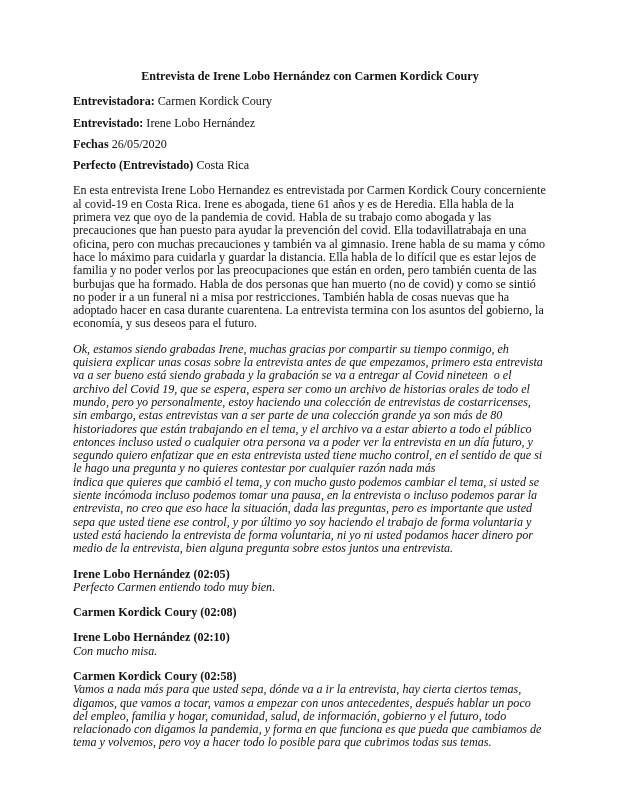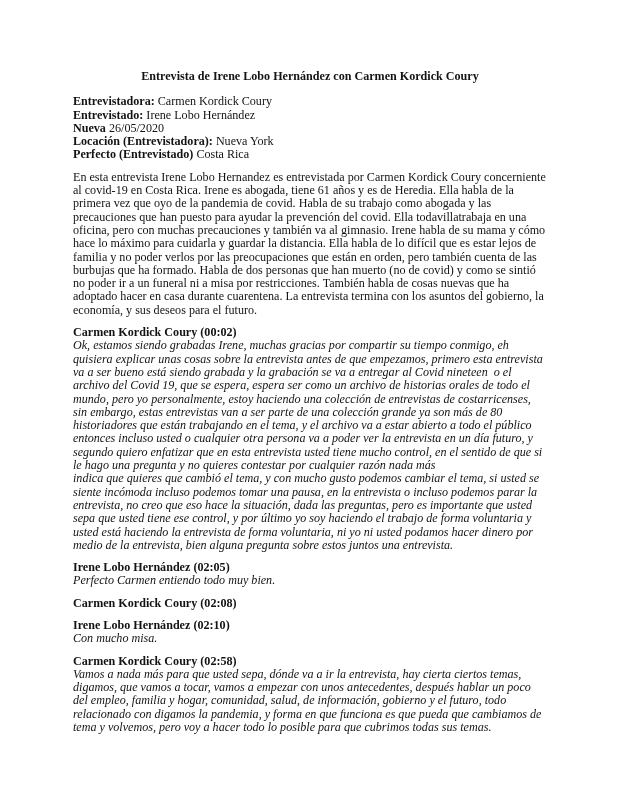--- a/index.html
+++ b/index.html
@@ -15,46 +15,44 @@
     line-height: 13.3px;
     color: #131313;
     overflow: hidden;
   }
   .doc-title {
     text-align: center;
     font-weight: bold;
     margin: 0 0 12px 0;
   }
   .meta-block { margin: 0 0 9px 0; }
-  .meta-row { white-space: pre-wrap; }
+  .meta-row { white-space: pre-wrap; margin-top: 8px; }
   .meta-label { font-weight: bold; }
-  .block { margin: 0 0 9px 0; }
+  .block { margin: 12px 0 9px 0; }
   .speaker-heading { font-weight: bold; }
   .speech-line { white-space: pre-wrap; font-style: italic; }
   .summary { white-space: pre-wrap; }
 </style>
 </head>
 <body>
 
 <div class="page">
 
   <div class="doc-title">Entrevista de Irene Lobo Hernández con Carmen Kordick Coury</div>
 
   <div class="meta-block">
     <div class="meta-row"><span class="meta-label">Entrevistadora:</span> <span>Carmen Kordick Coury</span></div>
     <div class="meta-row"><span class="meta-label">Entrevistado:</span> <span>Irene Lobo Hernández</span></div>
-    <div class="meta-row"><span class="meta-label">Nueva</span> <span>26/05/2020</span></div>
-    <div class="meta-row"><span class="meta-label">Locación (Entrevistadora):</span> <span>Nueva York</span></div>
+    <div class="meta-row"><span class="meta-label">Fechas</span> <span>26/05/2020</span></div>
     <div class="meta-row"><span class="meta-label">Perfecto (Entrevistado)</span> <span>Costa Rica</span></div>
   </div>
 
   <div class="block summary">En esta entrevista Irene Lobo Hernandez es entrevistada por Carmen Kordick Coury concerniente al covid-19 en Costa Rica. Irene es abogada, tiene 61 años y es de Heredia. Ella habla de la primera vez que oyo de la pandemia de covid. Habla de su trabajo como abogada y las precauciones que han puesto para ayudar la prevención del covid. Ella todavillatrabaja en una oficina, pero con muchas precauciones y también va al gimnasio. Irene habla de su mama y cómo hace lo máximo para cuidarla y guardar la distancia. Ella habla de lo difícil que es estar lejos de familia y no poder verlos por las preocupaciones que están en orden, pero también cuenta de las burbujas que ha formado. Habla de dos personas que han muerto (no de covid) y como se sintió no poder ir a un funeral ni a misa por restricciones. También habla de cosas nuevas que ha adoptado hacer en casa durante cuarentena. La entrevista termina con los asuntos del gobierno, la economía, y sus deseos para el futuro.</div>
 
   <div class="block">
-    <div class="speaker-heading"><span>Carmen Kordick Coury</span> <span>(00:02)</span></div>
     <div class="speech">
       <div class="speech-line">Ok, estamos siendo grabadas Irene, muchas gracias por compartir su tiempo conmigo, eh</div>
       <div class="speech-line">quisiera explicar unas cosas sobre la entrevista antes de que empezamos, primero esta entrevista va a ser bueno está siendo grabada y la grabación se va a entregar al Covid nineteen  o el archivo del Covid 19, que se espera, espera ser como un archivo de historias orales de todo el mundo, pero yo personalmente, estoy haciendo una colección de entrevistas de costarricenses, sin embargo, estas entrevistas van a ser parte de una colección grande ya son más de 80 historiadores que están trabajando en el tema, y el archivo va a estar abierto a todo el público entonces incluso usted o cualquier otra persona va a poder ver la entrevista en un día futuro, y segundo quiero enfatizar que en esta entrevista usted tiene mucho control, en el sentido de que si le hago una pregunta y no quieres contestar por cualquier razón nada más</div>
       <div class="speech-line">indica que quieres que cambió el tema, y con mucho gusto podemos cambiar el tema, si usted se siente incómoda incluso podemos tomar una pausa, en la entrevista o incluso podemos parar la entrevista, no creo que eso hace la situación, dada las preguntas, pero es importante que usted sepa que usted tiene ese control, y por último yo soy haciendo el trabajo de forma voluntaria y usted está haciendo la entrevista de forma voluntaria, ni yo ni usted podamos hacer dinero por medio de la entrevista, bien alguna pregunta sobre estos juntos una entrevista.</div>
     </div>
   </div>
 
   <div class="block">
     <div class="speaker-heading"><span>Irene Lobo Hernández</span> <span>(02:05)</span></div>
     <div class="speech">

